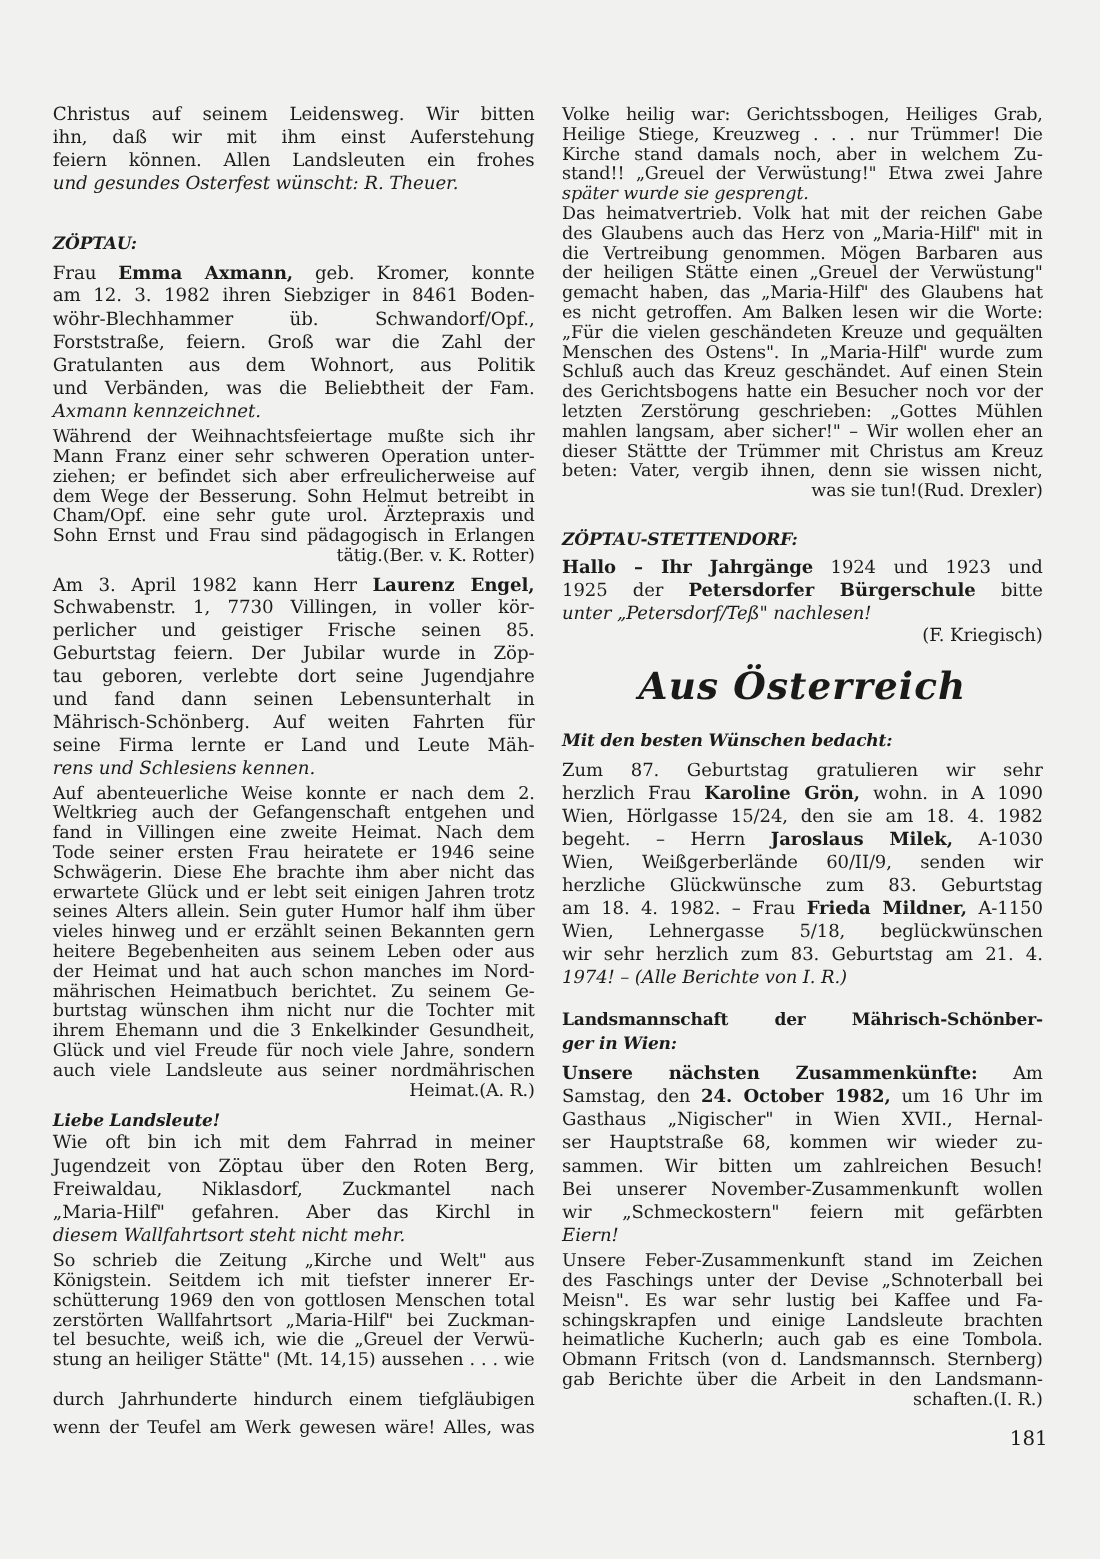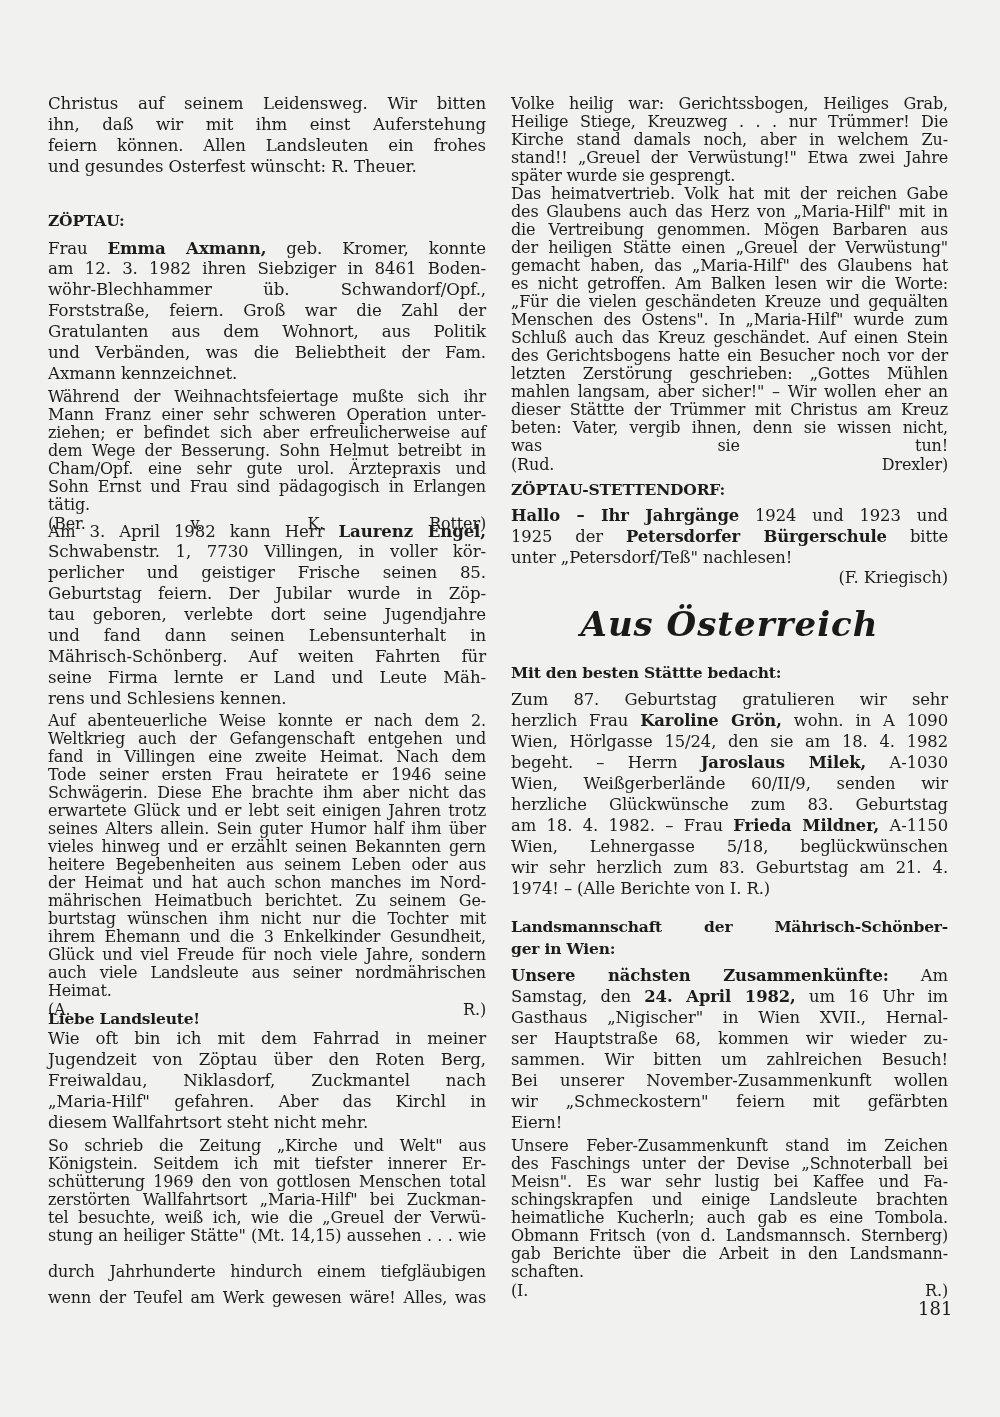--- a/index.html
+++ b/index.html
@@ -13,35 +13,35 @@
   }
   .col { position: absolute; top: 0; }
   .col-left { left: 48px; width: 438px; }
   .col-right { left: 511px; width: 437px; }
   .line {
     position: absolute; left: 0; right: 0;
     white-space: nowrap;
     text-align: justify;
     text-align-last: justify;
   }
-  .line.last { text-align-last: left; }
+  .line.last { text-align-last: left; font-style: italic; }
   .line.right { text-align-last: right; }
   .big { font-size: 16.6px; letter-spacing: -0.1px; }
   .small { font-size: 16px; letter-spacing: -0.15px; }
   .head { font-size: 15.5px; font-weight: bold; font-family: "DejaVu Serif", serif; letter-spacing: -0.2px; }
   .big-right { font-size: 16.4px; letter-spacing: -0.1px; }
   b { font-weight: bold; }
   .blackletter {
     position: absolute; left: 0; right: 0; text-align: center;
     font-family: "DejaVu Serif", "Liberation Serif", serif;
     font-size: 34px; font-weight: bold; font-style: italic;
     letter-spacing: 1px; color: #1a1a1a;
   }
   .pageno { position: absolute; left: 918px; top: 1298px; font-size: 18px; }
-  .row { display: flex; justify-content: flex-start; flex-direction: column; }
+  .row { display: flex; justify-content: flex-end; }
 </style>
 </head>
 <body>
 
 <div class="col col-left">
 
   <div class="line big" style="top:94px">Christus auf seinem Leidensweg. Wir bitten</div>
   <div class="line big" style="top:115px">ihn, daß wir mit ihm einst Auferstehung</div>
   <div class="line big" style="top:136px">feiern können. Allen Landsleuten ein frohes</div>
   <div class="line big last" style="top:157px">und gesundes Osterfest wünscht: R. Theuer.</div>
@@ -141,36 +141,36 @@
     </div>
 
   <div class="line head last" style="top:480px">ZÖPTAU-STETTENDORF:</div>
   <div class="line big-right" style="top:506px"><b>Hallo – Ihr Jahrgänge</b><span> 1924 und 1923 und</span></div>
   <div class="line big-right" style="top:527px"><span>1925 der </span><b>Petersdorfer Bürgerschule</b><span> bitte</span></div>
   <div class="line big-right last" style="top:548px">unter „Petersdorf/Teß" nachlesen!</div>
   <div class="line big-right right" style="top:568px">(F. Kriegisch)</div>
 
   <div class="blackletter" style="top:604px">Aus Österreich</div>
 
-  <div class="line head last" style="top:663px">Mit den besten Stättte bedacht:</div>
+  <div class="line head last" style="top:663px">Mit den besten Wünschen bedacht:</div>
   <div class="line big-right" style="top:690px">Zum 87. Geburtstag gratulieren wir sehr</div>
   <div class="line big-right" style="top:711px"><span>herzlich Frau </span><b>Karoline Grön,</b><span> wohn. in A 1090</span></div>
   <div class="line big-right" style="top:732px">Wien, Hörlgasse 15/24, den sie am 18. 4. 1982</div>
   <div class="line big-right" style="top:753px"><span>begeht. – Herrn </span><b>Jaroslaus Milek,</b><span> A-1030</span></div>
   <div class="line big-right" style="top:774px">Wien, Weißgerberlände 60/II/9, senden wir</div>
   <div class="line big-right" style="top:795px">herzliche Glückwünsche zum 83. Geburtstag</div>
   <div class="line big-right" style="top:816px"><span>am 18. 4. 1982. – Frau </span><b>Frieda Mildner,</b><span> A-1150</span></div>
   <div class="line big-right" style="top:837px">Wien, Lehnergasse 5/18, beglückwünschen</div>
   <div class="line big-right" style="top:858px">wir sehr herzlich zum 83. Geburtstag am 21. 4.</div>
   <div class="line big-right last" style="top:879px">1974! – (Alle Berichte von I. R.)</div>
 
   <div class="line head" style="top:917px">Landsmannschaft der Mährisch-Schönber-</div>
   <div class="line head last" style="top:939px">ger in Wien:</div>
   <div class="line big-right" style="top:966px"><b>Unsere nächsten Zusammenkünfte:</b><span> Am</span></div>
-  <div class="line big-right" style="top:987px"><span>Samstag, den </span><b>24. April 1982,</b><span> um 16 Uhr im</span></div>
+  <div class="line big-right" style="top:987px"><span>Samstag, den </span><b>24. October 1982,</b><span> um 16 Uhr im</span></div>
   <div class="line big-right" style="top:1008px">Gasthaus „Nigischer" in Wien XVII., Hernal-</div>
   <div class="line big-right" style="top:1029px">ser Hauptstraße 68, kommen wir wieder zu-</div>
   <div class="line big-right" style="top:1050px">sammen. Wir bitten um zahlreichen Besuch!</div>
   <div class="line big-right" style="top:1071px">Bei unserer November-Zusammenkunft wollen</div>
   <div class="line big-right" style="top:1092px">wir „Schmeckostern" feiern mit gefärbten</div>
   <div class="line big-right last" style="top:1113px">Eiern!</div>
 
   <div class="line small" style="top:1136px">Unsere Feber-Zusammenkunft stand im Zeichen</div>
   <div class="line small" style="top:1154px">des Faschings unter der Devise „Schnoterball bei</div>
   <div class="line small" style="top:1172px">Meisn". Es war sehr lustig bei Kaffee und Fa-</div>

